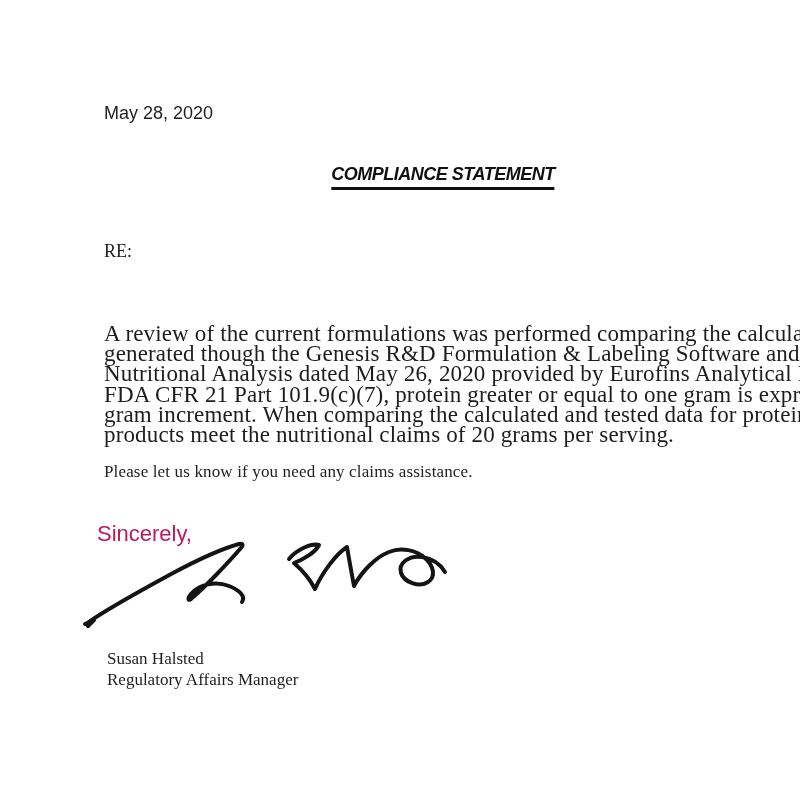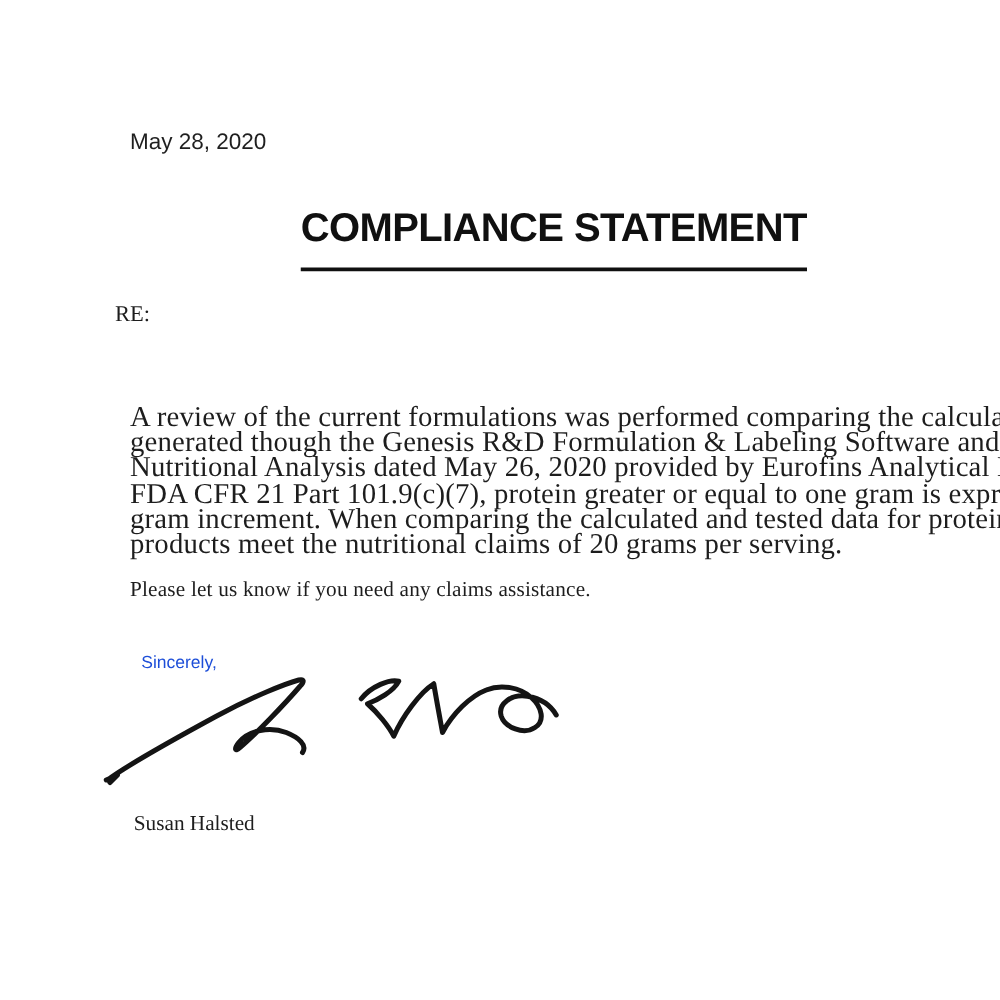--- a/index.html
+++ b/index.html
@@ -23,29 +23,30 @@
 
   .title-wrap {
     left: 443px; top: 164px;
     transform: translateX(-50%);
     white-space: nowrap;
   }
   .title {
     display: inline-block;
     font-family: "Liberation Sans", "DejaVu Sans", sans-serif;
     font-weight: bold;
-    font-size: 32px;
+    font-size: 18px;
     letter-spacing: -0.5px;
     color: #101010;
     border-bottom: 3px solid #101010;
-    padding-bottom: 13px;
+    padding-bottom: 2px;
+    font-style: italic;
   }
 
   .re-block {
-    left: 92px; top: 240px;
+    left: 104px; top: 240px;
     display: flex;
     font-size: 18px;
     line-height: 23px;
   }
   .re-label { width: 56px; flex: 0 0 56px; }
   .re-items { white-space: nowrap; }
 
   .body-par {
     left: 104px; top: 324px;
     font-size: 23px;
@@ -55,24 +56,24 @@
   }
 
   .closing {
     left: 104px; top: 462px;
     font-size: 17px;
     letter-spacing: 0.15px;
     white-space: nowrap;
   }
 
   .valediction {
-    left: 113px; top: 521px;
+    left: 97px; top: 521px;
     font-family: "Liberation Sans", "DejaVu Sans", sans-serif;
-    font-size: 14px;
-    color: #1d4ed8;
+    font-size: 22px;
+    color: #be185d;
     white-space: nowrap;
   }
 
   .signature-svg {
     left: 78px; top: 532px;
     width: 380px; height: 102px;
   }
 
   .signer-block {
     left: 107px; top: 648px;
@@ -120,13 +121,14 @@
              C323,15 338,18 347,26
              C356,34 358,45 350,50
              C341,56 326,50 323,41
              C320,31 331,23 344,25
              C356,27 363,33 367,40"></path>
   </g>
 </svg>
 
 <div class="abs signer-block">
   <div>Susan Halsted</div>
+  <div>Regulatory Affairs Manager</div>
 </div>
 
 </body></html>

